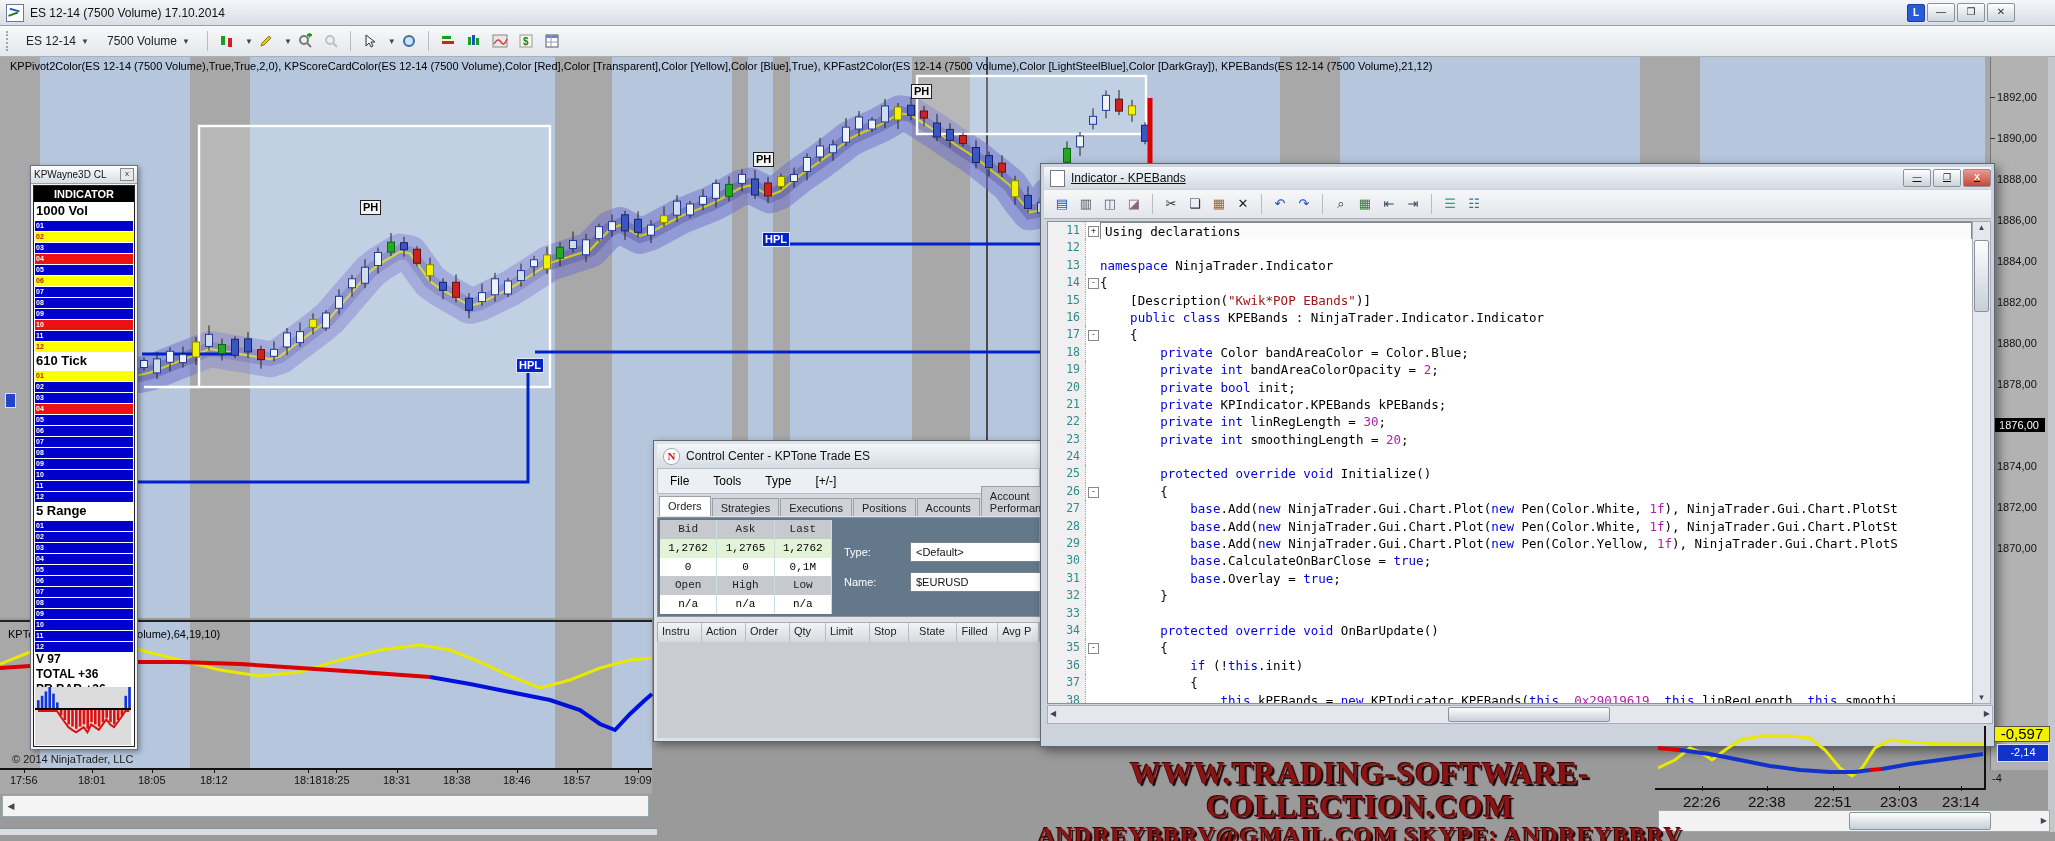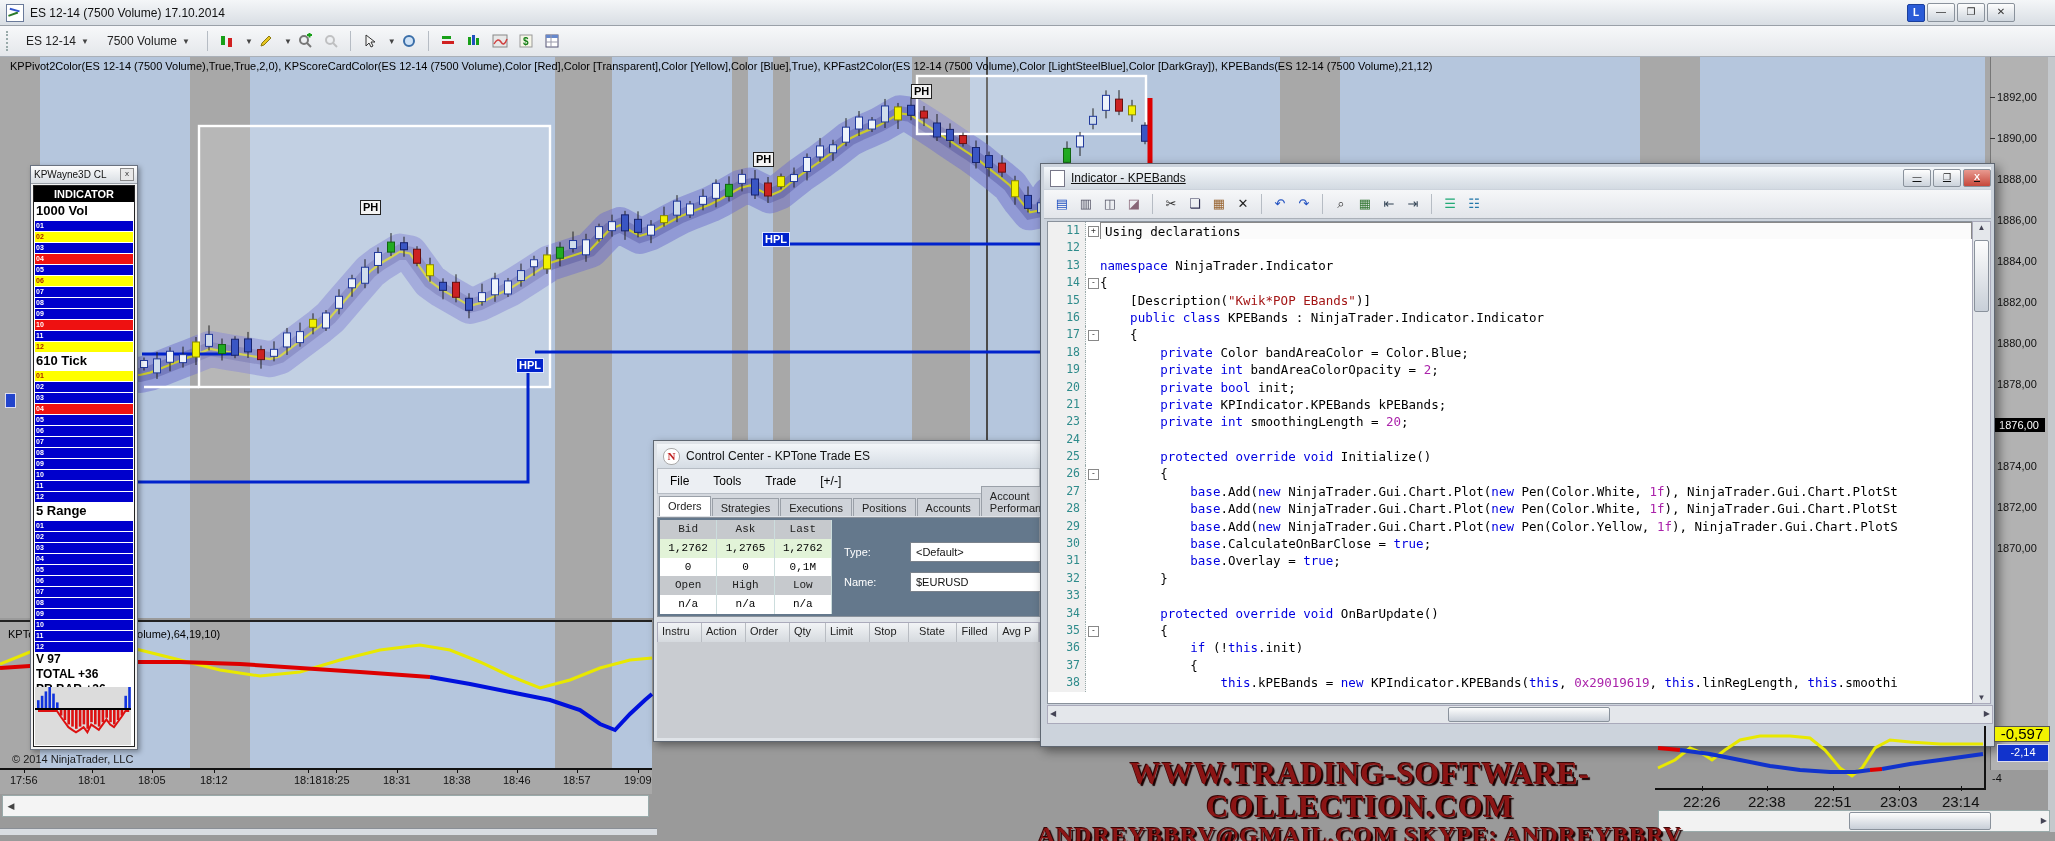--- a/index.html
+++ b/index.html
@@ -640,21 +640,21 @@
 
   <div class="abs" id="cc">
     <div id="cc-inner">
       <div id="cc-title">
         <div id="cc-logo">N</div>
         <span>Control Center - KPTone Trade ES</span>
       </div>
       <div id="cc-menu">
           <span>File</span>
           <span>Tools</span>
-          <span>Trade</span>
+          <span>Type</span>
           <span>[+/-]</span>
         </div>
       <div id="cc-tabs">
           <div class="cc-tab active">Orders</div>
           <div class="cc-tab">Strategies</div>
           <div class="cc-tab">Executions</div>
           <div class="cc-tab">Positions</div>
           <div class="cc-tab">Accounts</div>
           <div class="cc-tab">Account Performan</div>
         </div>
@@ -748,20 +748,21 @@
         <div class="cl"><div class="ln">12</div><div class="fold"></div><div class="tx"></div></div>
         <div class="cl"><div class="ln">13</div><div class="fold"></div><div class="tx"><span class="kw">namespace</span><span class="pl"> NinjaTrader.Indicator</span></div></div>
         <div class="cl"><div class="ln">14</div><div class="fold"><i>-</i></div><div class="tx"><span class="pl">{</span></div></div>
         <div class="cl"><div class="ln">15</div><div class="fold"></div><div class="tx"><span class="pl">    [Description(</span><span class="st">"Kwik*POP EBands"</span><span class="pl">)]</span></div></div>
         <div class="cl"><div class="ln">16</div><div class="fold"></div><div class="tx"><span class="pl">    </span><span class="kw">public</span><span class="pl"> </span><span class="kw">class</span><span class="pl"> KPEBands : NinjaTrader.Indicator.Indicator</span></div></div>
         <div class="cl"><div class="ln">17</div><div class="fold"><i>-</i></div><div class="tx"><span class="pl">    {</span></div></div>
         <div class="cl"><div class="ln">18</div><div class="fold"></div><div class="tx"><span class="pl">        </span><span class="kw">private</span><span class="pl"> Color bandAreaColor = Color.Blue;</span></div></div>
         <div class="cl"><div class="ln">19</div><div class="fold"></div><div class="tx"><span class="pl">        </span><span class="kw">private</span><span class="pl"> </span><span class="kw">int</span><span class="pl"> bandAreaColorOpacity = </span><span class="nu">2</span><span class="pl">;</span></div></div>
         <div class="cl"><div class="ln">20</div><div class="fold"></div><div class="tx"><span class="pl">        </span><span class="kw">private</span><span class="pl"> </span><span class="kw">bool</span><span class="pl"> init;</span></div></div>
         <div class="cl"><div class="ln">21</div><div class="fold"></div><div class="tx"><span class="pl">        </span><span class="kw">private</span><span class="pl"> KPIndicator.KPEBands kPEBands;</span></div></div>
+        <div class="cl"><div class="ln">22</div><div class="fold"></div><div class="tx"><span class="pl">        </span><span class="kw">private</span><span class="pl"> </span><span class="kw">int</span><span class="pl"> linRegLength = </span><span class="nu">30</span><span class="pl">;</span></div></div>
         <div class="cl"><div class="ln">23</div><div class="fold"></div><div class="tx"><span class="pl">        </span><span class="kw">private</span><span class="pl"> </span><span class="kw">int</span><span class="pl"> smoothingLength = </span><span class="nu">20</span><span class="pl">;</span></div></div>
         <div class="cl"><div class="ln">24</div><div class="fold"></div><div class="tx"></div></div>
         <div class="cl"><div class="ln">25</div><div class="fold"></div><div class="tx"><span class="pl">        </span><span class="kw">protected</span><span class="pl"> </span><span class="kw">override</span><span class="pl"> </span><span class="kw">void</span><span class="pl"> Initialize()</span></div></div>
         <div class="cl"><div class="ln">26</div><div class="fold"><i>-</i></div><div class="tx"><span class="pl">        {</span></div></div>
         <div class="cl"><div class="ln">27</div><div class="fold"></div><div class="tx"><span class="pl">            </span><span class="kw">base</span><span class="pl">.Add(</span><span class="kw">new</span><span class="pl"> NinjaTrader.Gui.Chart.Plot(</span><span class="kw">new</span><span class="pl"> Pen(Color.White, </span><span class="nu">1f</span><span class="pl">), NinjaTrader.Gui.Chart.PlotSt</span></div></div>
         <div class="cl"><div class="ln">28</div><div class="fold"></div><div class="tx"><span class="pl">            </span><span class="kw">base</span><span class="pl">.Add(</span><span class="kw">new</span><span class="pl"> NinjaTrader.Gui.Chart.Plot(</span><span class="kw">new</span><span class="pl"> Pen(Color.White, </span><span class="nu">1f</span><span class="pl">), NinjaTrader.Gui.Chart.PlotSt</span></div></div>
         <div class="cl"><div class="ln">29</div><div class="fold"></div><div class="tx"><span class="pl">            </span><span class="kw">base</span><span class="pl">.Add(</span><span class="kw">new</span><span class="pl"> NinjaTrader.Gui.Chart.Plot(</span><span class="kw">new</span><span class="pl"> Pen(Color.Yellow, </span><span class="nu">1f</span><span class="pl">), NinjaTrader.Gui.Chart.PlotS</span></div></div>
         <div class="cl"><div class="ln">30</div><div class="fold"></div><div class="tx"><span class="pl">            </span><span class="kw">base</span><span class="pl">.CalculateOnBarClose = </span><span class="kw">true</span><span class="pl">;</span></div></div>
         <div class="cl"><div class="ln">31</div><div class="fold"></div><div class="tx"><span class="pl">            </span><span class="kw">base</span><span class="pl">.Overlay = </span><span class="kw">true</span><span class="pl">;</span></div></div>
         <div class="cl"><div class="ln">32</div><div class="fold"></div><div class="tx"><span class="pl">        }</span></div></div>

